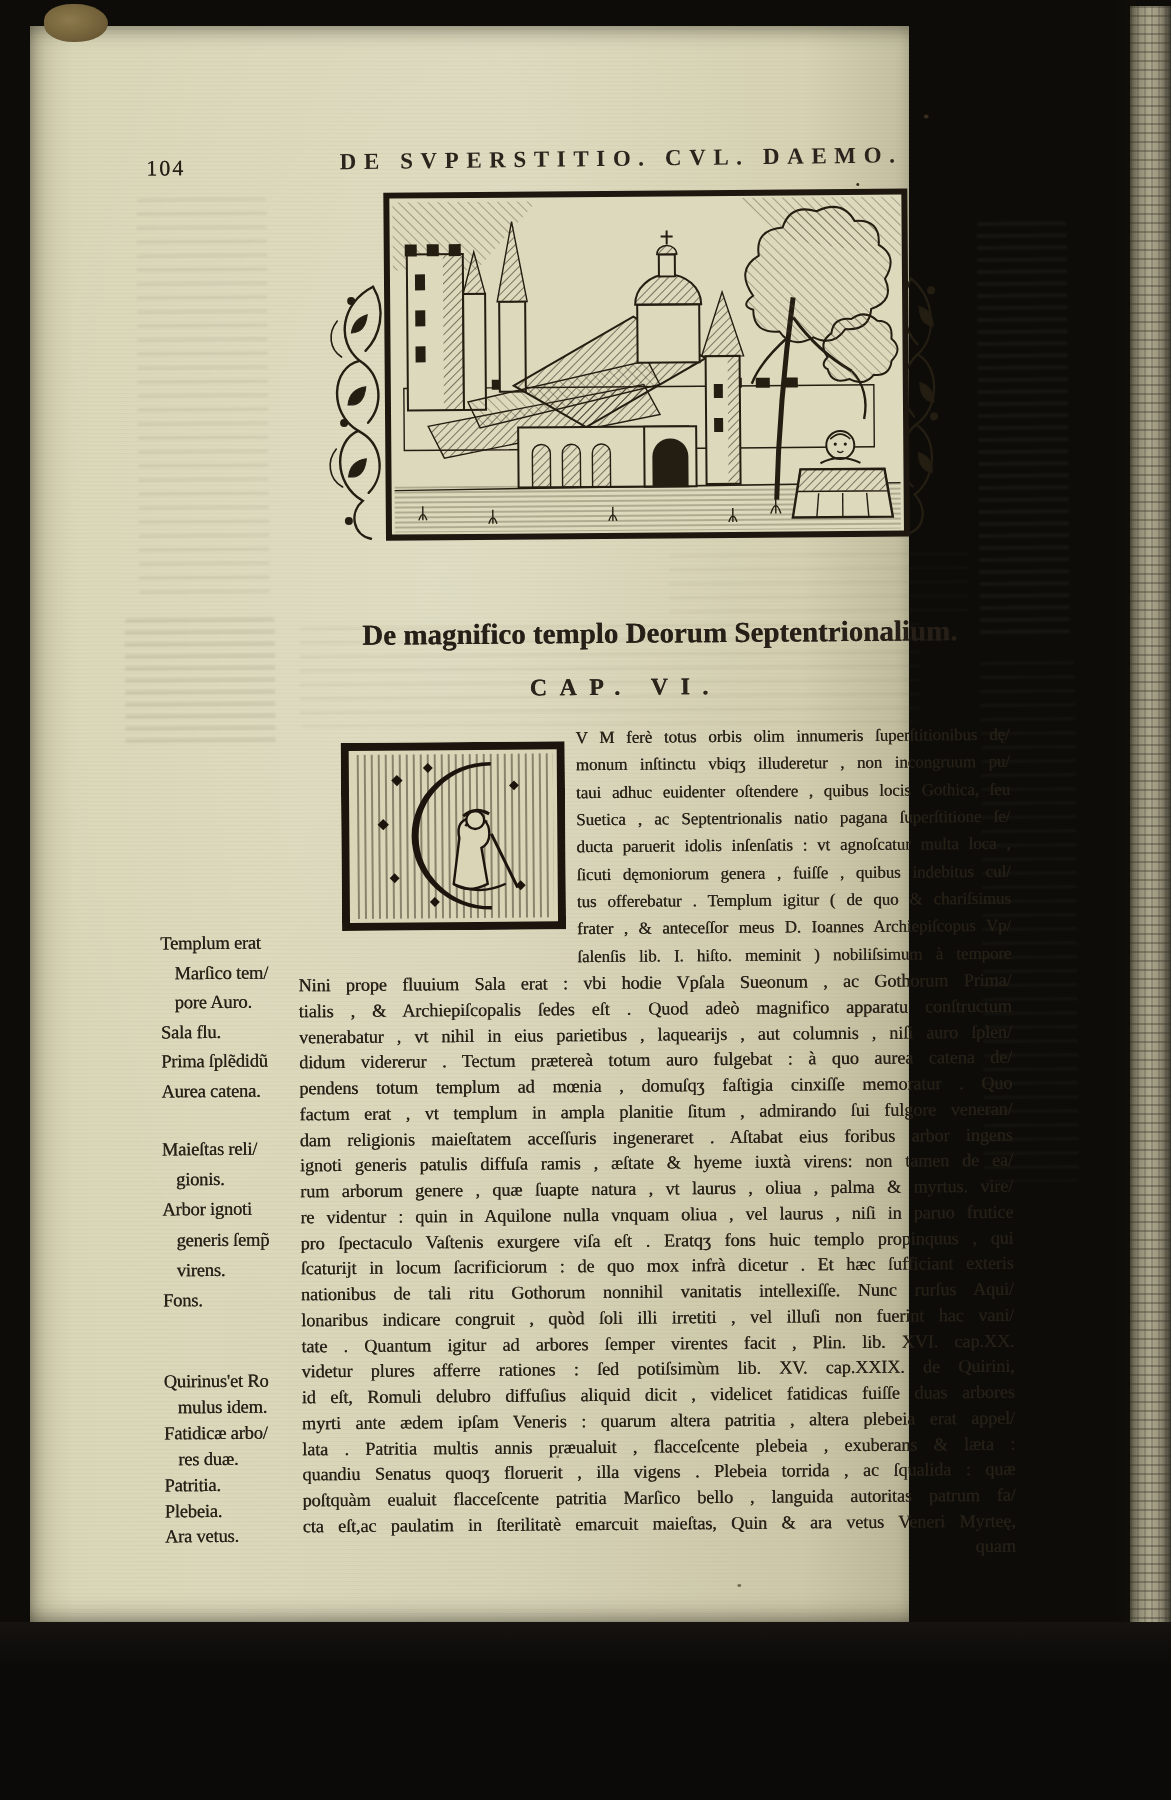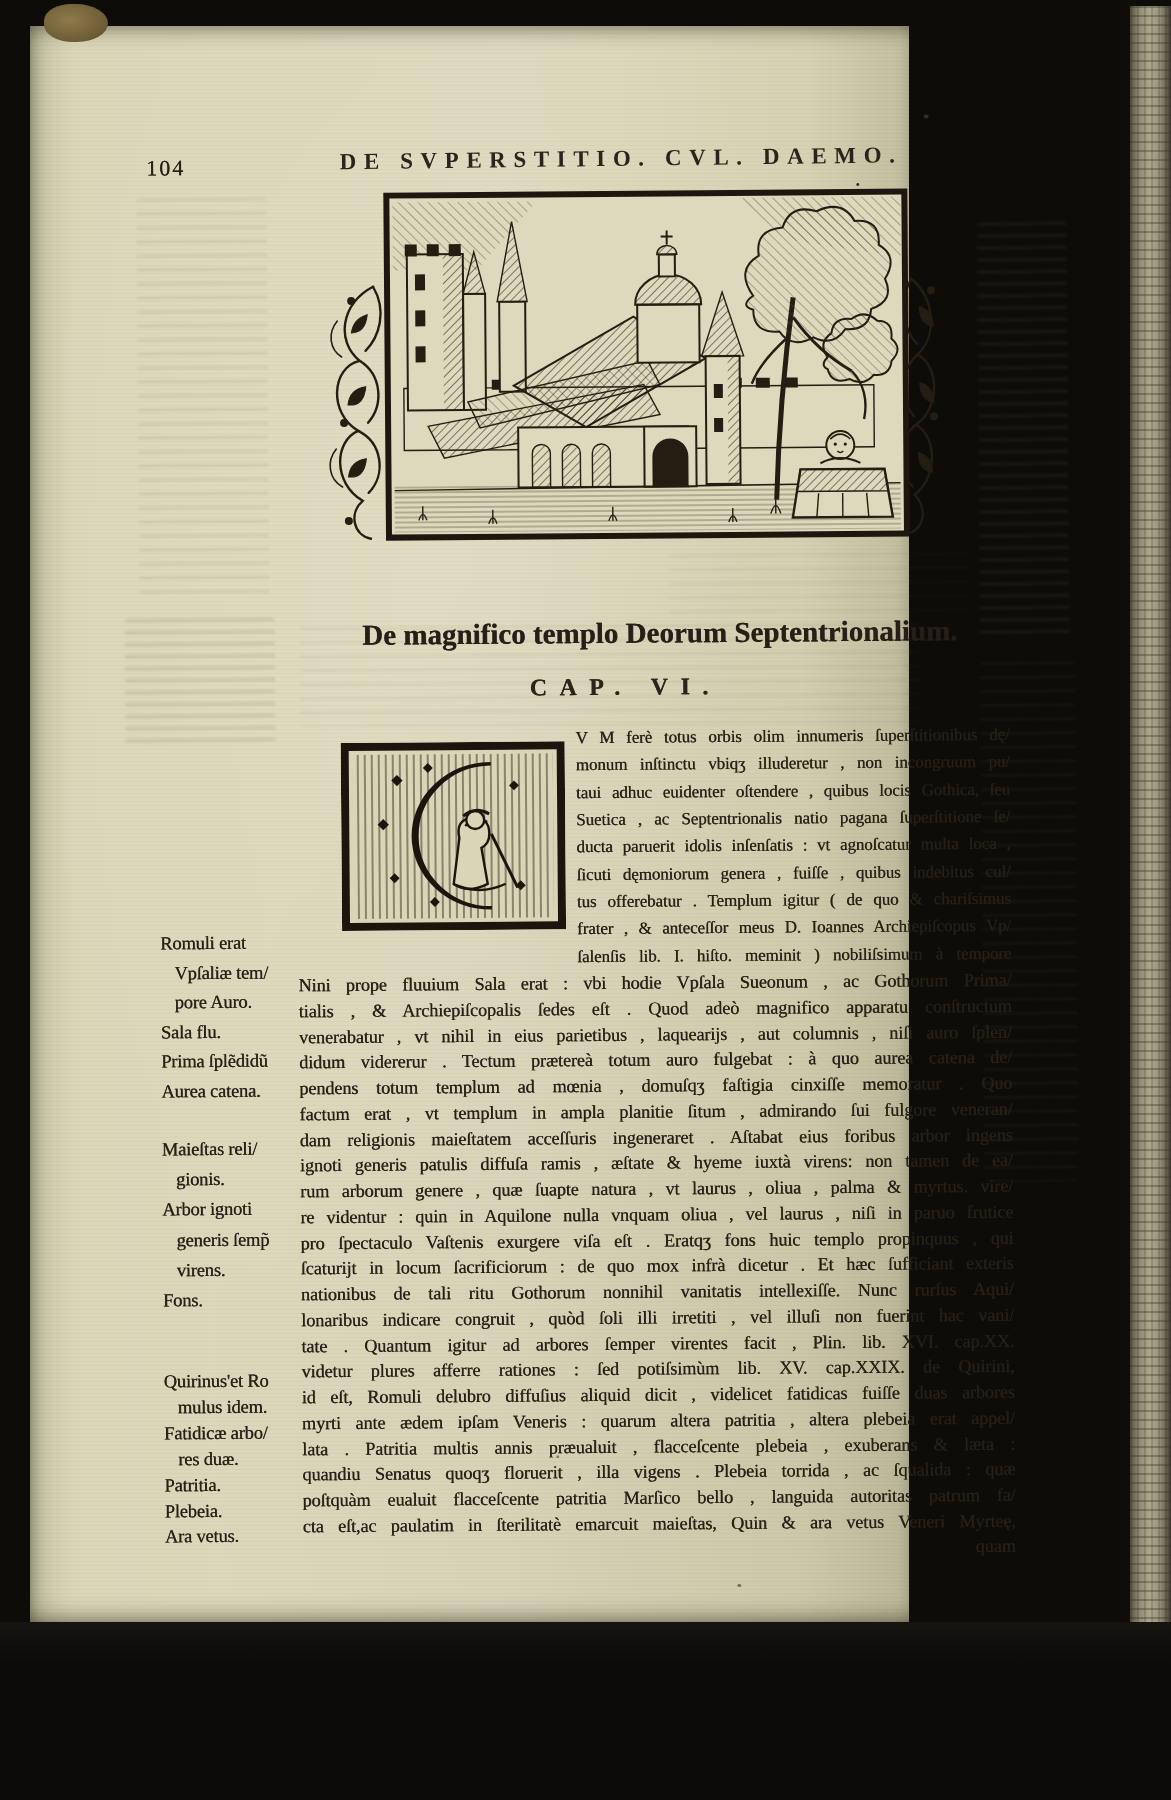--- a/index.html
+++ b/index.html
@@ -281,22 +281,22 @@
       <div class="jline">myrti ante ædem  ipſam Veneris :  quarum altera patritia , altera plebeia  erat appel/</div>
       <div class="jline">lata .  Patritia multis annis præualuit ,  flacceſcente  plebeia ,  exuberans  &amp;  læta :</div>
       <div class="jline">quandiu Senatus quoqʒ floruerit , illa  vigens .  Plebeia  torrida , ac  ſqualida : quæ</div>
       <div class="jline">poſtquàm eualuit flacceſcente  patritia Marſico bello , languida autoritas patrum fa/</div>
       <div class="jline">cta eſt,ac paulatim in ſterilitatè emarcuit maieſtas, Quin &amp; ara vetus Veneri Myrteę,</div>
     </div>
 
     <div class="catchword ink">quam</div>
 
     <div class="mn mn-1 ink">
-      <div>Romuli erat</div>
-      <div class="ind">Vpſaliæ tem/</div>
+      <div>Templum erat</div>
+      <div class="ind">Marſico tem/</div>
       <div class="ind">pore Auro.</div>
       <div>Sala flu.</div>
       <div>Prima ſplẽdidũ</div>
       <div>Aurea catena.</div>
     </div>
     <div class="mn mn-2 ink">
       <div>Maieſtas reli/</div>
       <div class="ind">gionis.</div>
       <div>Arbor ignoti</div>
       <div class="ind">generis ſemp̃</div>

